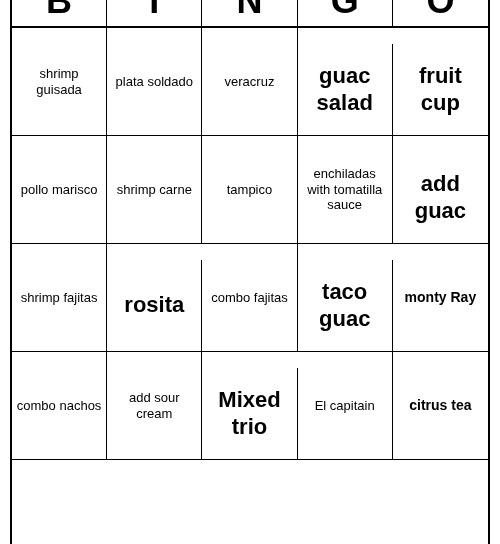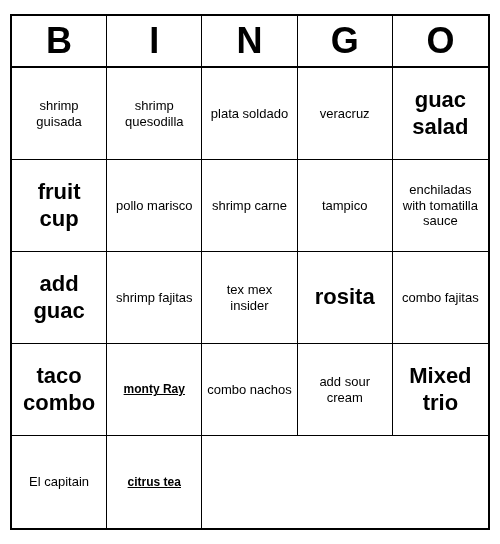--- a/index.html
+++ b/index.html
@@ -51,44 +51,41 @@
     }
     .bingo-cell:nth-child(5n) {
       border-right: none;
     }
     .bingo-cell:nth-child(n+21) {
       border-bottom: none;
     }
     .bingo-cell.large-text {
       font-size: 22px;
       font-weight: bold;
+      margin-top: 16px;
     }
     .bingo-cell.medium-text {
-      font-size: 12px;
+      font-size: 14px;
       font-weight: bold;
-      text-decoration: underline;
     }
   </style>
 </head>
 <body>
 
 <div class="bingo-container">
   <div class="bingo-header">
   <div class="bingo-header-cell">B</div>
       <div class="bingo-header-cell">I</div>
       <div class="bingo-header-cell">N</div>
       <div class="bingo-header-cell">G</div>
       <div class="bingo-header-cell">O</div>
     </div>
   <div class="bingo-grid">
   <div class="bingo-cell">
         <span>shrimp guisada</span>
-      </div>
-      <div class="bingo-cell">
-        <span>shrimp quesodilla</span>
       </div>
       <div class="bingo-cell">
         <span>plata soldado</span>
       </div>
       <div class="bingo-cell">
         <span>veracruz</span>
       </div>
       <div class="bingo-cell large-text">
         <span>guac salad</span>
       </div>
@@ -106,31 +103,28 @@
       </div>
       <div class="bingo-cell">
         <span>enchiladas with tomatilla sauce</span>
       </div>
       <div class="bingo-cell large-text">
         <span>add guac</span>
       </div>
       <div class="bingo-cell">
         <span>shrimp fajitas</span>
       </div>
-      <div class="bingo-cell">
-        <span>tex mex insider</span>
-      </div>
       <div class="bingo-cell large-text">
         <span>rosita</span>
       </div>
       <div class="bingo-cell">
         <span>combo fajitas</span>
       </div>
       <div class="bingo-cell large-text">
-        <span>taco combo</span>
+        <span>taco guac</span>
       </div>
       <div class="bingo-cell medium-text">
         <span>monty Ray</span>
       </div>
       <div class="bingo-cell">
         <span>combo nachos</span>
       </div>
       <div class="bingo-cell">
         <span>add sour cream</span>
       </div>

